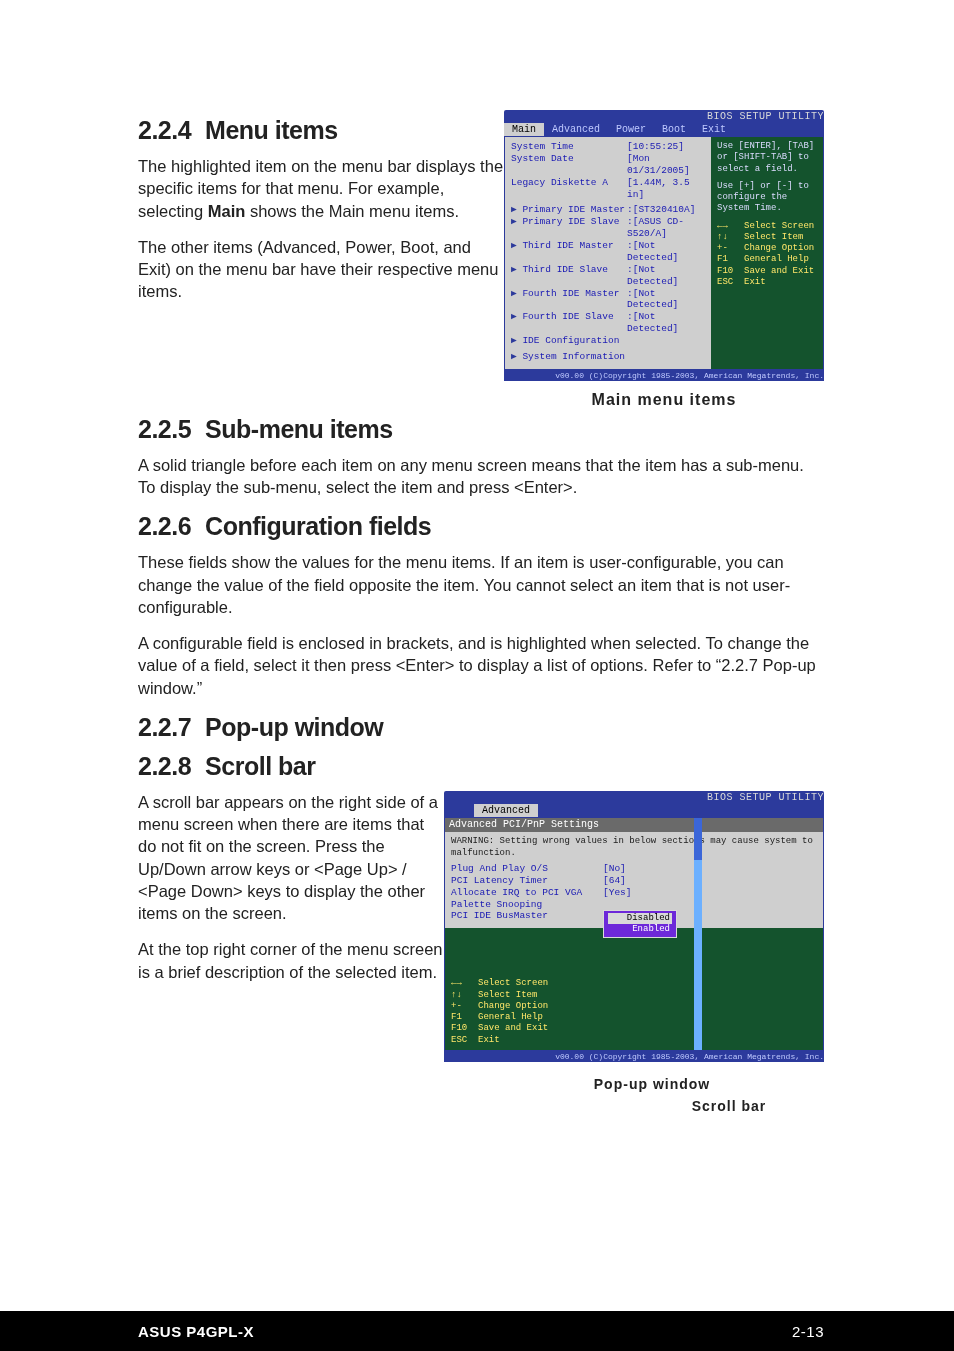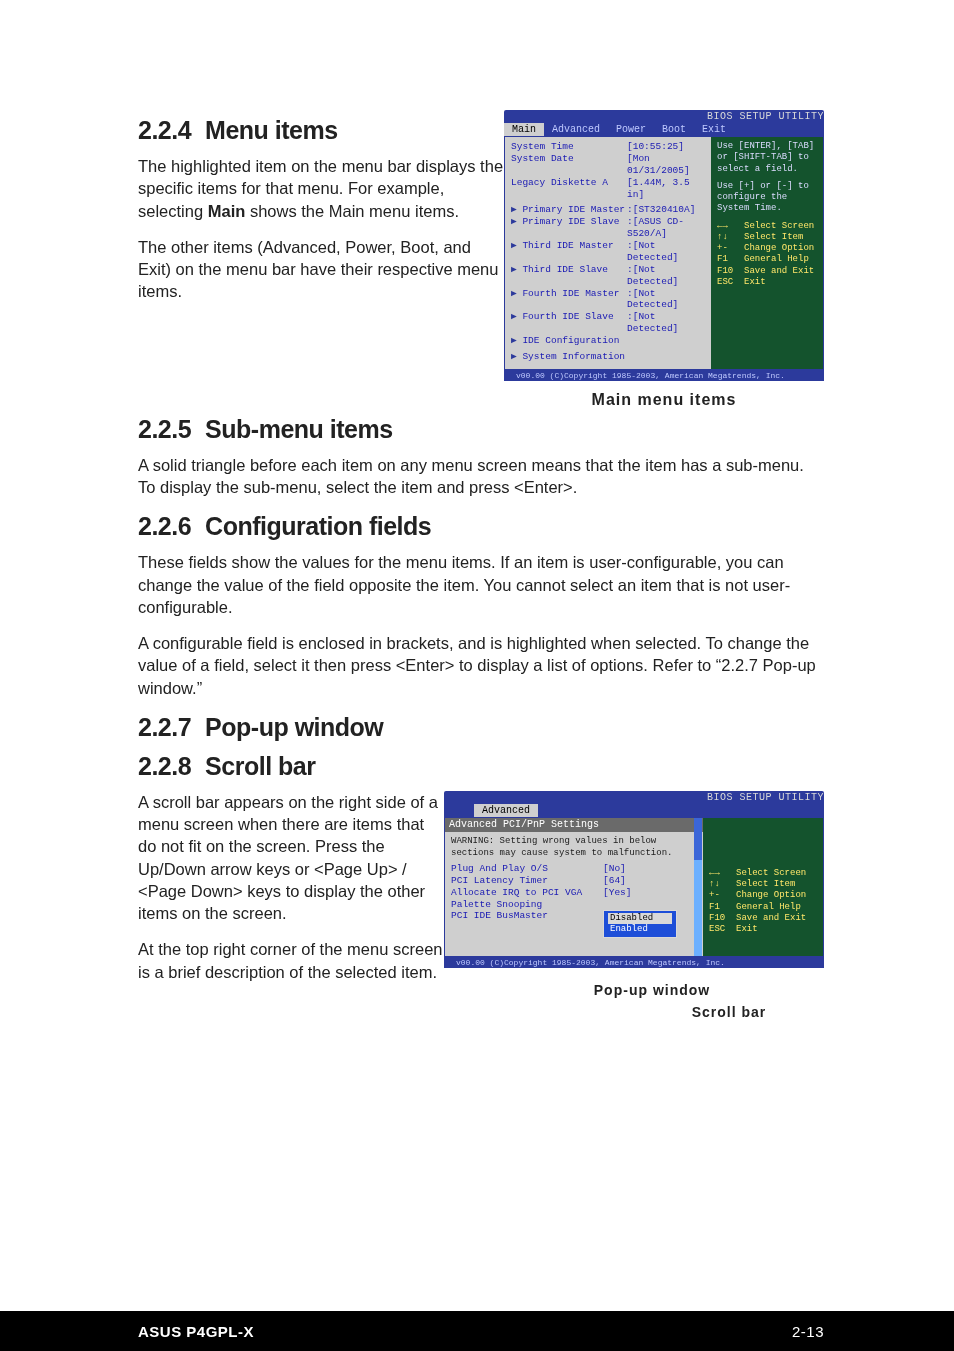--- a/index.html
+++ b/index.html
@@ -15,34 +15,34 @@
   .caption { text-align: center; font-weight: 700; letter-spacing: 1px; font-size: 16px; margin-top: 10px; }
   .bios-mini { width: 320px; font-family: "Courier New", monospace; }
   .bios-bar { background:#2c3a9c; color:#d9d9d9; text-align:right; font-size:10px; padding:1px 0; border-top-left-radius:2px; border-top-right-radius:2px; letter-spacing:.5px;}
   .bios-menu { display:flex; background:#2c3a9c; color:#bfc9ff; font-size:10px; }
   .bios-menu span { padding:1px 8px; }
   .bios-menu span.active { background:#cfcfcf; color:#000; }
   .bios-body { display:flex; border:1px solid #2c3a9c; background:#cfcfcf; }
   .bios-left { flex: 1 1 auto; padding:4px 6px 6px 6px; font-size:9.5px; color:#1a1ab3; line-height:1.25; }
   .bios-right { flex:0 0 112px; background:#14532d; color:#dcdcff; font-size:9px; line-height:1.25; padding:4px 6px; }
   .bios-right .keys { color:#ffe76a; margin-top:6px; }
-  .bios-footer { background:#2c3a9c; color:#bfc9ff; font-size:8px; text-align:left; padding:1px 12px; }
+  .bios-footer { background:#2c3a9c; color:#bfc9ff; font-size:8px; text-align:right; padding:1px 0; }
   .bios-left .row1 { display:flex; }
   .bios-left .row1 .k { flex:0 0 116px; }
   .bios-left .row1 .v { flex:1; }
   .tri { color:#2c3a9c; }
   .bios2 { width:380px; font-family:"Courier New", monospace; position:relative; }
   .bios2 .bios-menu { background:#2c3a9c; }
   .bios2 .bios-menu span.active { background:#cfcfcf; color:#000; }
   .bios2 .bios-body { position:relative; }
   .bios2 .bios-right { flex:0 0 120px; }
   .bios2 .panel-title { background:#6a6a6a; color:#fff; font-size:10px; padding:1px 4px; margin:-4px -6px 4px -6px; }
   .bios2 .warn { font-size:9px; color:#1a1a1a; margin-bottom:4px; }
   .bios2 .row1 .k { flex:0 0 152px; }
-  .popup { position:absolute; left:158px; top:92px; width:74px; background:#1d4ed8; color:#fff; font-size:9px; padding:2px 4px; border:1px solid #d9d9d9; text-align:left; }
+  .popup { position:absolute; left:158px; top:92px; width:74px; background:#6d28d9; color:#fff; font-size:9px; padding:2px 4px; border:1px solid #d9d9d9; text-align:right; }
   .scrollbar { position:absolute; right:121px; top:0; bottom:0; width:8px; background:#6cb0ff; }
   .scrollbar .thumb { position:absolute; top:0; height:42px; left:0; right:0; background:#3b66d8; }
   .callouts { margin-top:14px; text-align:center; font-weight:700; letter-spacing:1px; font-size:14px; }
   .callouts .c1 { display:block; margin: 10px 0 6px 36px; }
   .callouts .c2 { display:block; margin-left: 190px; }
   .footer { position:absolute; left:0; right:0; bottom:0; height:40px; background:#000; color:#fff; display:flex; align-items:center; justify-content:space-between; padding:0 130px 0 138px; font-size:15px; letter-spacing:.5px; }
   .footer .left { font-weight:700; }
   .nowrap { white-space:nowrap; }
 </style>
 </head>
@@ -163,21 +163,21 @@
 
         <p>At the top right corner of the menu screen is a brief description of the selected item.</p>
       </div>
       <div class="colR">
         <div class="bios2">
           <div class="bios-bar">BIOS SETUP UTILITY</div>
           <div class="bios-menu">
             <span style="width:30px"></span>
             <span class="active nowrap">Advanced</span>
           </div>
-          <div class="bios-body" style="position:relative; min-height:140px;">
+          <div class="bios-body" style="position:relative; min-height:140px;flex-direction:column;">
             <div class="bios-left">
               <div class="panel-title">Advanced PCI/PnP Settings</div>
               <div class="warn">WARNING: Setting wrong values in below sections may cause system to malfunction.</div>
               <div class="row1">
                   <div class="k">Plug And Play O/S</div>
                   <div class="v">[No]</div>
                 </div>
               <div class="row1">
                   <div class="k">PCI Latency Timer</div>
                   <div class="v">[64]</div>

